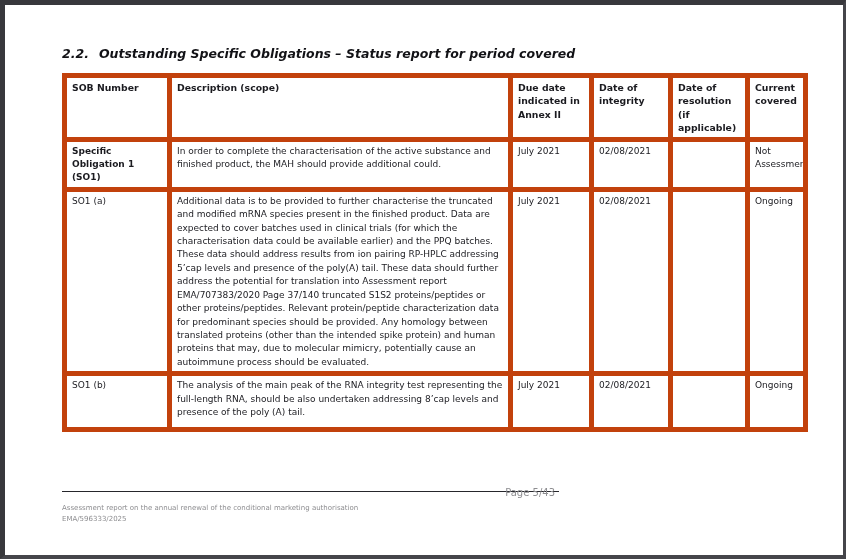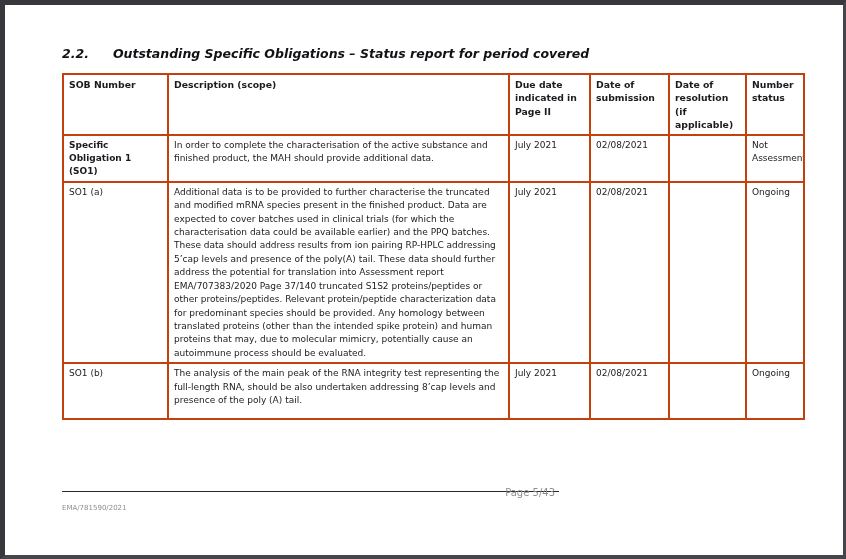--- a/index.html
+++ b/index.html
@@ -20,30 +20,30 @@
   }
   .section-heading {
     position: absolute;
     left: 57px; top: 41px;
     font-size: 12.5px;
     font-weight: bold;
     font-style: italic;
     color: #121216;
     white-space: nowrap;
   }
-  .section-heading .sec-num { margin-right: 24px; }
+  .section-heading .sec-num { margin-right: 10px; }
   table.sob-table {
     position: absolute;
     left: 57px; top: 68px;
     width: 741px;
     border-collapse: collapse;
     table-layout: fixed;
   }
   table.sob-table td, table.sob-table th {
-    border: 2px solid #c2410c;
+    border: 5px solid #c2410c;
     vertical-align: top;
     text-align: left;
     padding: 3px 5px 2px 5px;
     font-size: 9px;
     line-height: 13.4px;
     color: #1b1b20;
     overflow: hidden;
   }
   table.sob-table th { font-weight: bold; font-size: 9.3px; }
   .col-sob   { width: 105px; }
@@ -94,28 +94,28 @@
         <col class="col-desc">
         <col class="col-due">
       <col class="col-sub">
         <col class="col-res">
         <col class="col-stat">
     </colgroup>
     <tbody>
       <tr class="r-header">
         <th>SOB Number</th>
         <th>Description (scope)</th>
-        <th>Due date indicated in Page II</th>
-        <th>Date of submission</th>
+        <th>Due date indicated in Annex II</th>
+        <th>Date of integrity</th>
         <th>Date of resolution (if applicable)</th>
-        <th>Number status</th>
+        <th>Current covered</th>
       </tr>
       <tr class="r-1">
         <td class="bold-cell">Specific Obligation 1 (SO1)</td>
-        <td>In order to complete the characterisation of the active substance and finished product, the MAH should provide additional data.</td>
+        <td>In order to complete the characterisation of the active substance and finished product, the MAH should provide additional could.</td>
         <td>July 2021</td>
         <td>02/08/2021</td>
         <td></td>
         <td>Not Assessment</td>
       </tr>
       <tr class="r-2">
         <td>SO1 (a)</td>
         <td>Additional data is to be provided to further characterise the truncated and modified mRNA species present in the finished product. Data are expected to cover batches used in clinical trials (for which the characterisation data could be available earlier) and the PPQ batches. These data should address results from ion pairing RP-HPLC addressing 5’cap levels and presence of the poly(A) tail. These data should further address the potential for translation into Assessment report EMA/707383/2020 Page 37/140 truncated S1S2 proteins/peptides or other proteins/peptides. Relevant protein/peptide characterization data for predominant species should be provided. Any homology between translated proteins (other than the intended spike protein) and human proteins that may, due to molecular mimicry, potentially cause an autoimmune process should be evaluated.</td>
         <td>July 2021</td>
         <td>02/08/2021</td>
@@ -129,18 +129,19 @@
         <td>02/08/2021</td>
         <td></td>
         <td>Ongoing</td>
       </tr>
     </tbody>
   </table>
 
   <div class="footer-rule"></div>
 
   <div class="footer-left">
-    <div>EMA/781590/2021</div>
+    <div>Assessment report on the annual renewal of the conditional marketing authorisation</div>
+    <div>EMA/596333/2025</div>
   </div>
 
   <div class="footer-page">Page 5/43</div>
 
 </div>
 
 </body></html>

